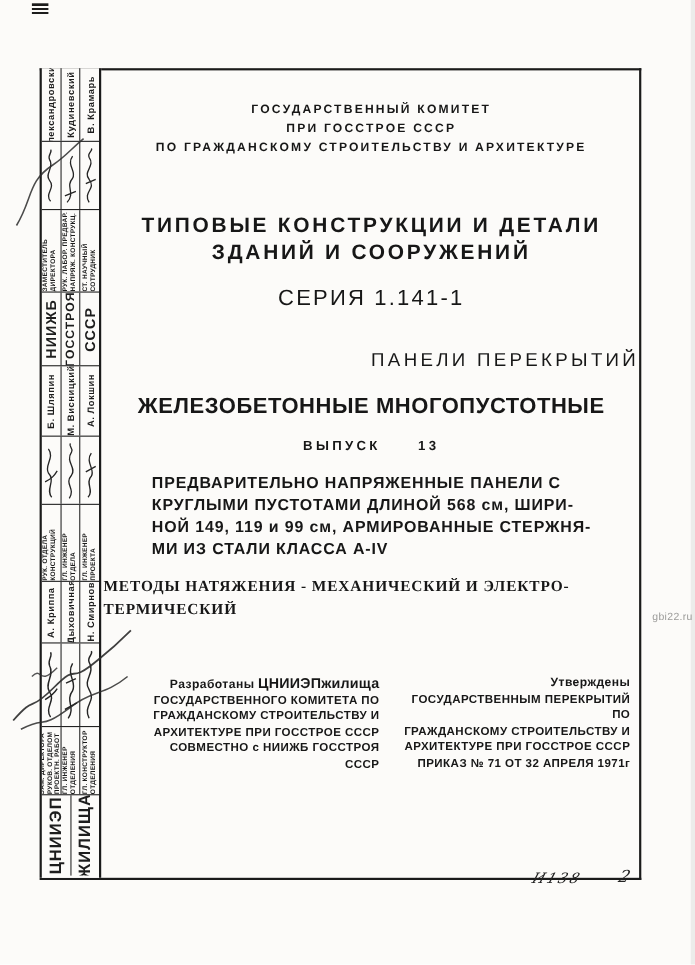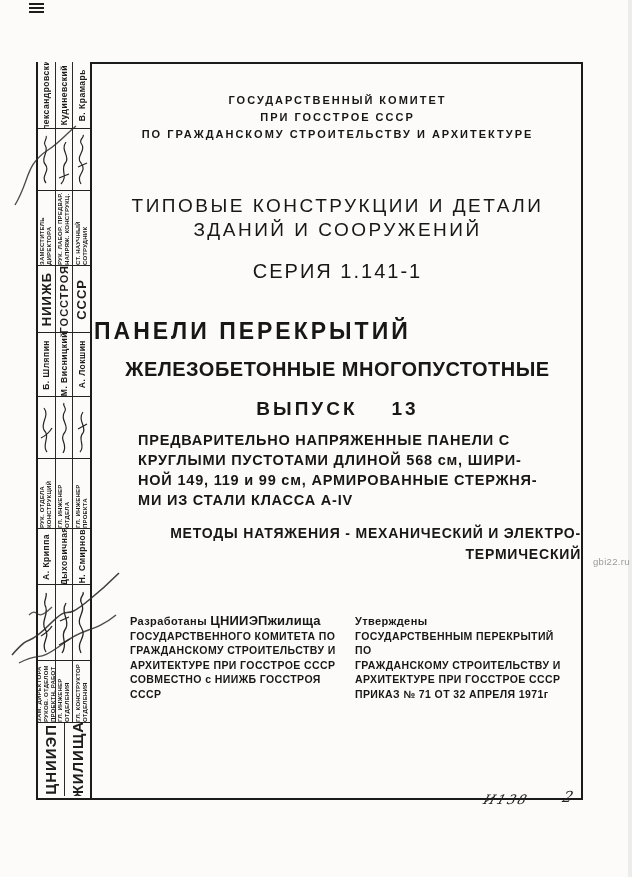--- a/index.html
+++ b/index.html
@@ -26,30 +26,30 @@
   .vtext{
     writing-mode:vertical-rl;transform:rotate(180deg);
     white-space:nowrap;font-weight:bold;color:#1d1d1d;
   }
   .name-txt{font-size:8.5px;letter-spacing:.5px;}
   .role-txt{font-size:6px;line-height:7px;white-space:normal;text-transform:uppercase;letter-spacing:.2px;max-height:100%;}
   .org-a-txt{font-size:13px;letter-spacing:1px;}
   .org-c-txt{font-size:15px;letter-spacing:1px;}
   .sig-svg{display:block;}
   .org-header{position:absolute;left:94px;width:487px;top:92px;font-size:11px;font-weight:bold;letter-spacing:2px;line-height:17px;text-align:center;}
-  .caption{position:absolute;left:94px;width:487px;top:194px;font-size:19px;font-weight:normal;letter-spacing:2.5px;line-height:24px;text-align:center;}
+  .caption{position:absolute;left:94px;width:487px;top:194px;font-size:19px;font-weight:bold;letter-spacing:2.5px;line-height:24px;text-align:center;}
   .series{position:absolute;left:94px;width:487px;top:260px;font-size:20px;font-weight:normal;letter-spacing:2px;text-align:center;}
-  .subject1{position:absolute;left:94px;width:487px;top:318px;font-size:23px;font-weight:bold;letter-spacing:3px;text-align:left;}
+  .subject1{position:absolute;left:94px;width:487px;top:318px;font-size:17px;font-weight:normal;letter-spacing:3px;text-align:right;}
   .subject2{position:absolute;left:90px;width:495px;top:358px;font-size:20px;font-weight:bold;letter-spacing:.5px;text-align:center;}
-  .issue{position:absolute;left:94px;width:487px;top:398px;font-size:19px;font-weight:bold;letter-spacing:3px;text-align:center;}
+  .issue{position:absolute;left:94px;width:487px;top:398px;font-size:12px;font-weight:bold;letter-spacing:3px;text-align:center;}
   .issue .num{margin-left:34px;}
   .desc{position:absolute;left:138px;top:430px;width:428px;font-size:14.5px;font-weight:bold;letter-spacing:.8px;line-height:20px;text-align:left;}
   .desc .centered{text-align:left;}
-  .methods{position:absolute;left:94px;width:487px;top:523px;font-size:14px;font-weight:bold;letter-spacing:.8px;line-height:21px;text-align:right;}
-  .footer-col{position:absolute;top:614px;font-size:10.5px;font-weight:bold;letter-spacing:.4px;line-height:14.5px;text-align:left;}
+  .methods{position:absolute;left:94px;width:487px;top:523px;font-size:14px;font-weight:bold;letter-spacing:.8px;line-height:21px;text-align:left;font-family:Liberation Serif, serif;}
+  .footer-col{position:absolute;top:614px;font-size:10.5px;font-weight:bold;letter-spacing:.4px;line-height:14.5px;text-align:right;}
   .footer-dev{left:130px;width:215px;}
   .footer-app{left:355px;width:218px;}
   .footer-col .lead{font-size:11px;}
   .footer-col .bigorg{font-size:13px;letter-spacing:.2px;}
   
   .watermark{position:absolute;left:593px;top:556px;font-size:9.5px;color:#9a9a98;letter-spacing:.3px;}
   .hand{position:absolute;font-family:"DejaVu Serif",serif;font-style:italic;color:#242424;transform:skewX(-18deg);}
   .hand-code{left:484px;top:792px;font-size:13px;letter-spacing:2px;}
   .hand-page{left:563px;top:788px;font-size:15px;}
   .scan-artifact{position:absolute;left:29px;top:3px;width:15px;height:11px;

